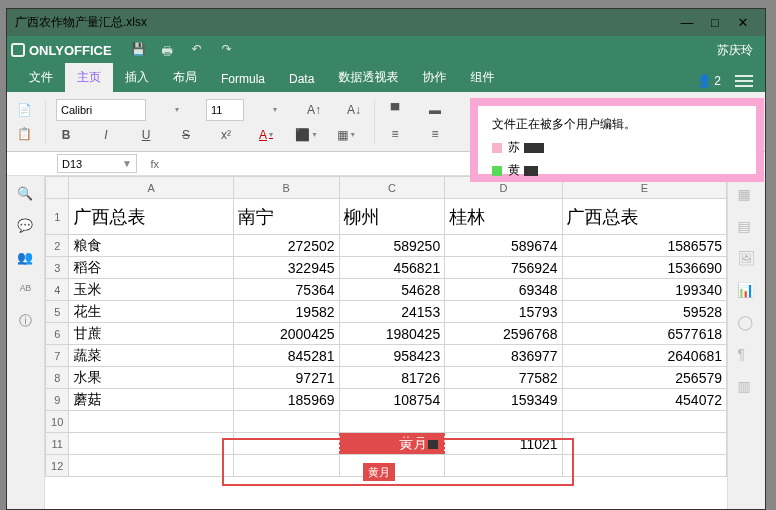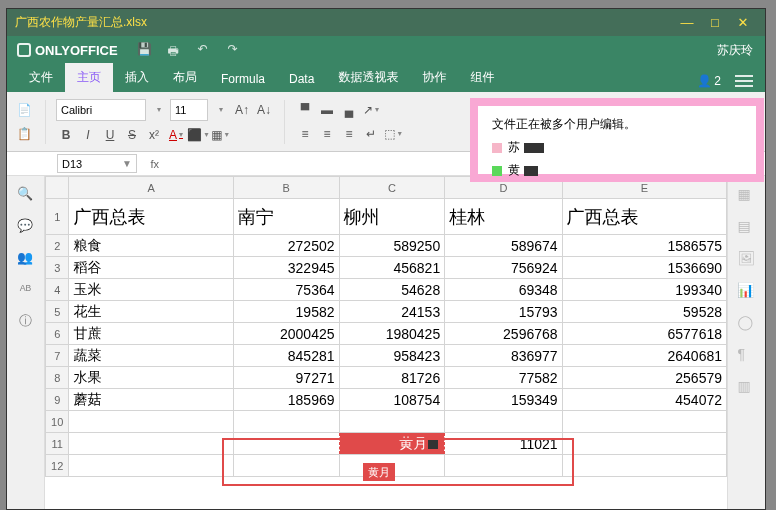--- a/index.html
+++ b/index.html
@@ -1,36 +1,36 @@
 <!DOCTYPE html>
 <html><head>
 <meta charset="utf-8">
 <style>
 *{margin:0;padding:0;box-sizing:border-box;font-family:"Microsoft YaHei",Arial,sans-serif}
 body{background:#888;width:776px;height:510px;overflow:hidden;position:relative}
 .window{position:absolute;top:8px;left:6px;width:760px;height:502px;background:#fff;border:1px solid #333}
-.titlebar{height:27px;background:#446e59;display:flex;align-items:center;padding:0 8px;color:#fde047;font-size:12px}
+.titlebar{height:27px;background:#446e59;display:flex;align-items:center;padding:0 8px;color:#000000;font-size:12px}
 .titlebar .title{flex:1}
 .titlebar .ctl{width:28px;text-align:center;cursor:pointer;font-size:13px}
-.topbar{height:28px;background:#3a8565;display:flex;align-items:center;color:#fff;font-size:12px;padding-left:10px}
+.topbar{height:28px;background:#3a8565;display:flex;align-items:center;color:#fff;font-size:12px;padding-left:4px}
 .topbar .logo{font-weight:bold;font-size:13px;display:flex;align-items:center;gap:4px}
 .topbar .logo-icon{width:14px;height:14px;border:2px solid #fff;border-radius:3px;opacity:.9}
 .topbar .qicons{margin-left:20px;display:flex;gap:14px}
 .topbar .qi{width:16px;height:16px;opacity:.8;cursor:pointer}
 .topbar .right{margin-left:auto;padding-right:12px}
 .tabs{height:28px;background:#3a8565;display:flex;align-items:flex-end;padding-left:10px;color:#fff;font-size:12px}
 .tabs .tab{padding:6px 12px;cursor:pointer}
 .tabs .tab.active{background:#f0f0f0;color:#8b5cf6}
 .tabs .rt{margin-left:auto;display:flex;align-items:center;gap:14px;padding:0 12px 4px}
 .ribbon{height:60px;background:#f0f0f0;border-bottom:1px solid #ccc;display:flex;align-items:center;padding:0 8px;gap:6px;font-size:11px;position:relative}
 .ribbon .grp{display:flex;flex-direction:column;gap:4px}
 .ribbon .icobtn{width:20px;height:20px;border:1px solid transparent;display:flex;align-items:center;justify-content:center;cursor:pointer;font-size:12px;color:#555}
 .ribbon input.font{width:90px;height:22px;border:1px solid #ccc;padding:0 4px;font-size:11px}
 .ribbon input.size{width:38px;height:22px;border:1px solid #ccc;padding:0 4px;font-size:11px}
-.ribbon .row{display:flex;gap:2px;align-items:center}
+.ribbon .row{display:flex;gap:20px;align-items:center}
 .ribbon .sep{width:1px;height:44px;background:#ddd;margin:0 4px}
 .ribbon .bold{font-weight:bold}
 .ribbon .ital{font-style:italic}
 .ribbon .und{text-decoration:underline}
 .ribbon .strike{text-decoration:line-through}
 .ribbon .acolor{color:#c00;text-decoration:underline;text-decoration-color:#c00}
 .drop::after{content:"▾";font-size:8px;color:#888;margin-left:2px}
 .cellbar{height:24px;background:#fff;border-bottom:1px solid #ddd;display:flex;align-items:center;font-size:11px;padding-left:50px}
 .cellbar .cname{width:80px;border:1px solid #ccc;height:19px;padding:0 4px;display:flex;align-items:center}
 .cellbar .fx{width:22px;text-align:right;color:#666;}

